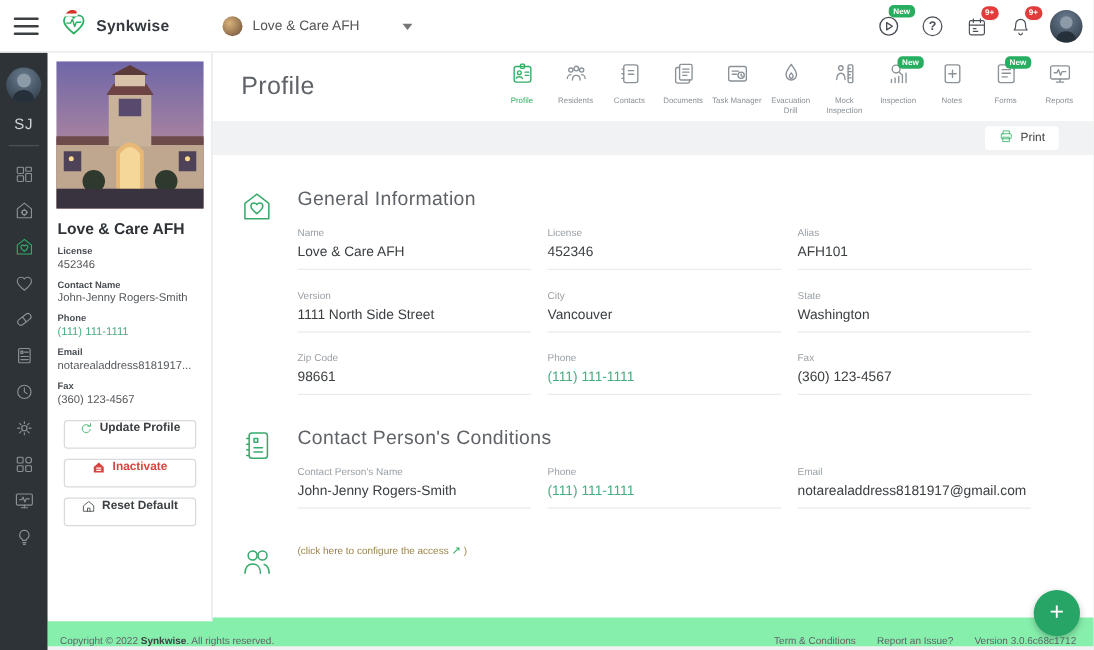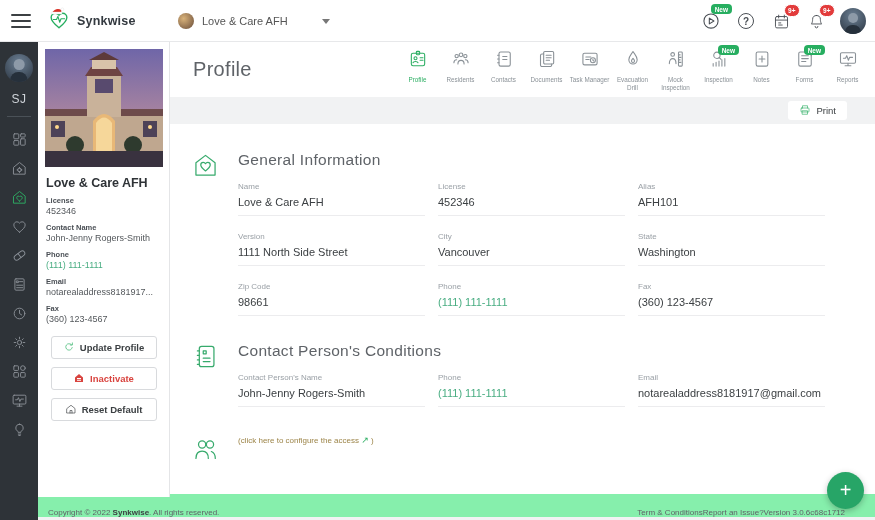--- a/index.html
+++ b/index.html
@@ -58,21 +58,21 @@
   
   .panel { position:absolute; left:38px; top:42px; width:132px; height:455px; background:#fff;
            border-right:1px solid #e4e5e7; z-index:4; padding:7px; overflow:hidden; }
   .panel-photo { width:118px; height:118px; display:block; }
   .panel-title { font-size:12.5px; font-weight:bold; color:#2f3337; margin:9px 0 6px 1px; }
   .pfield { margin:0 1px 7px; }
   .pfield .plabel { font-size:7.5px; font-weight:bold; color:#4a4f55; margin-bottom:1px; }
   .pfield .pvalue { font-size:9px; color:#54585c; white-space:nowrap; overflow:hidden; text-overflow:ellipsis; }
   .pvalue.green { color:#49ad82; cursor:pointer; }
   .pbtn { width:106px; margin:0 auto 8px; height:23px; border:1px solid #d8dadd; border-radius:3px;
-          background:#fff; display:flex; align-items:center; justify-content:center; gap:5px;
+          background:#fff; display:flex; align-items:flex-start; justify-content:center; gap:5px;
           font-size:9.5px; font-weight:bold; color:#3c4043; cursor:pointer; }
   .pbtn svg { width:12px; height:12px; }
   .pbtn.danger { color:#d9443f; }
   .pbtn:first-of-type { margin-top:12px; }
 
   
   .main { position:absolute; left:170px; top:42px; right:0; bottom:23px; background:#f1f2f3; }
   .main-header { position:absolute; top:0; left:0; right:0; height:55px; background:#fff; }
   .page-title { position:absolute; left:23px; top:16px; font-size:20px; color:#5f6368; font-weight:400;
                 letter-spacing:.3px; }
@@ -103,21 +103,21 @@
   .fvalue.green { color:#49ad82; cursor:pointer; }
   .staff-head { display:flex; align-items:center; gap:6px; }
   .staff-link { font-size:8px; color:#9c8448; cursor:pointer; }
   .staff-link .arrow { color:#2eaf64; font-size:9px; }
 
   
   .footer { position:absolute; left:38px; right:0; bottom:3px; height:23px; background:#86efac;
             display:flex; align-items:flex-end; font-size:8px; color:#5f6368; z-index:3; }
   .footer .copy { margin-left:10px; }
   .footer .copy b { color:#3c4043; }
-  .footer .links { margin-left:auto; margin-right:30px; display:flex; }
+  .footer .links { margin-left:auto; margin-right:14px; display:flex; gap:17px; }
   .footer .links span { cursor:pointer; }
   .footer .version { cursor:default; }
 
   .fab { position:absolute; right:11px; bottom:11px; width:37px; height:37px; border-radius:50%;
          background:#27a567; color:#fff; font-size:20px; font-weight:400; display:flex; align-items:center;
          justify-content:center; box-shadow:0 2px 6px rgba(0,0,0,.25); cursor:pointer; z-index:9; }
 
   svg.stroked { fill:none; stroke:currentColor; stroke-width:1.3; stroke-linecap:round; stroke-linejoin:round; }
 </style>
 </head>

